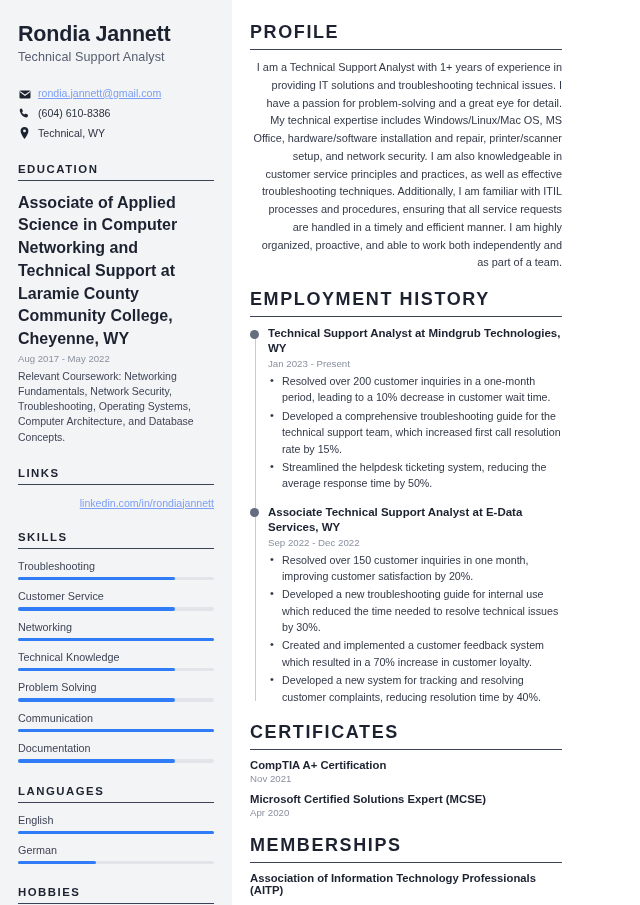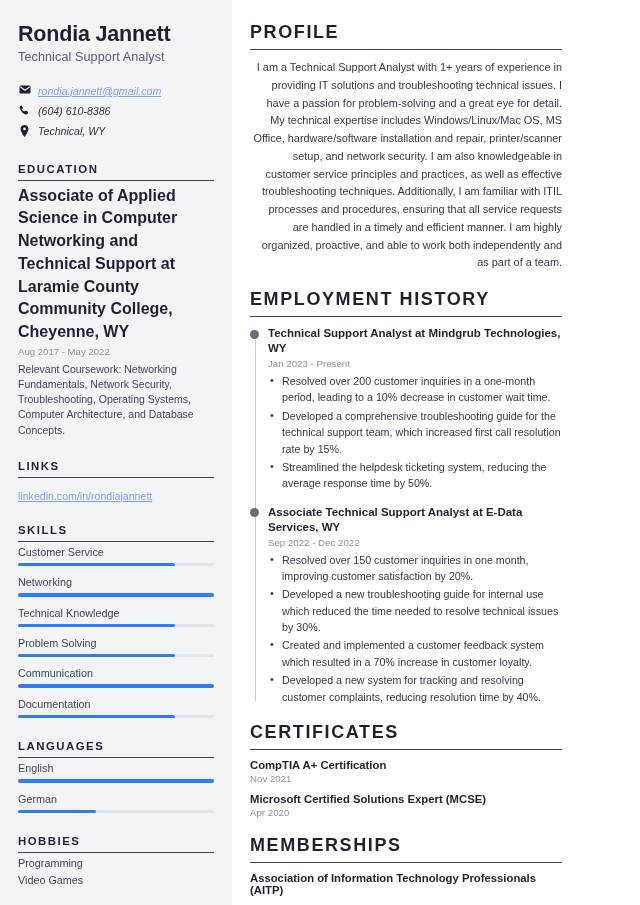--- a/index.html
+++ b/index.html
@@ -17,40 +17,40 @@
     background: #f3f4f6;
     padding: 22px 18px 0 18px;
   }
   .name {
     font-size: 21.5px; font-weight: bold; color: #1c2230;
     letter-spacing: -0.2px; line-height: 1.15; margin-bottom: 3px;
   }
   .job-title { font-size: 12.6px; color: #565e70; font-weight: normal; letter-spacing:.1px; }
 
   .contacts { margin-top: 21px; }
-  .contact-row { display: flex; align-items: flex-start; gap: 7px; margin-bottom: 6px; height: 14px; font-style: italic; }
+  .contact-row { display: flex; align-items: flex-end; gap: 7px; margin-bottom: 6px; height: 14px; }
   .ci { width: 13px; min-width:13px; display:flex; align-items:center; justify-content:center; color:#1c2230; }
   .ci svg { display:block; }
   .contact-text { font-size: 10.6px; color: #2d3342; }
   .contact-link { font-size: 10.6px; color: #7d9ef2; text-decoration: underline; }
 
   .sec-head {
     font-size: 11.4px; font-weight: bold; color: #1c2230;
     letter-spacing: 1.5px; text-transform: uppercase;
     padding-bottom: 5px; border-bottom: 1.4px solid #3b4254;
-    margin-bottom: 4px;
+    margin-bottom: 11px;
   }
   .sb-sec { margin-top: 22px; }
   .sb-sec.first { margin-top: 24px; }
 
   .edu-deg { font-size: 16px; font-weight: bold; color: #1c2230; line-height: 1.42; }
   .edu-date { font-size: 9.6px; color: #8a90a0; margin-top: 2px; }
   .edu-desc { font-size: 10.5px; color: #3f4556; line-height: 1.45; margin-top: 5px; }
 
-  .link-item { font-size: 10.6px; color: #7d9ef2; text-decoration: underline; display:block; margin-top:12px;}
+  .link-item { font-size: 10.6px; color: #7d9ef2; text-decoration: underline; display:block; margin-top:12px;text-align:right;}
 
   .skill { margin-bottom: 10px; }
   .skill:last-child { margin-bottom: 0; }
   .skill-name { font-size: 10.8px; color: #3f4556; margin-bottom: 5px; }
   .bar-track { width: 100%; height: 3.4px; background: #e2e4e9; border-radius: 2px; position: relative; }
   .bar-fill { height: 100%; background: #2f7cf6; border-radius: 2px; }
 
   .hobby { font-size: 10.8px; color: #3f4556; margin-bottom: 5px; }
 
   
@@ -147,20 +147,26 @@
     </section>
 
     <section class="sb-sec">
       <div class="sec-head">Links</div>
       <a class="link-item" href="#">linkedin.com/in/rondiajannett</a>
     </section>
 
     <section class="sb-sec">
       <div class="sec-head">Skills</div>
       <div id="skills-list">
+          <div class="skill">
+            <div class="skill-name">Troubleshooting</div>
+            <div class="bar-track">
+              <div class="bar-fill" style="width: 80%;"></div>
+            </div>
+          </div>
           <div class="skill">
             <div class="skill-name">Customer Service</div>
             <div class="bar-track">
               <div class="bar-fill" style="width: 80%;"></div>
             </div>
           </div>
           <div class="skill">
             <div class="skill-name">Networking</div>
             <div class="bar-track">
               <div class="bar-fill" style="width: 100%;"></div>

